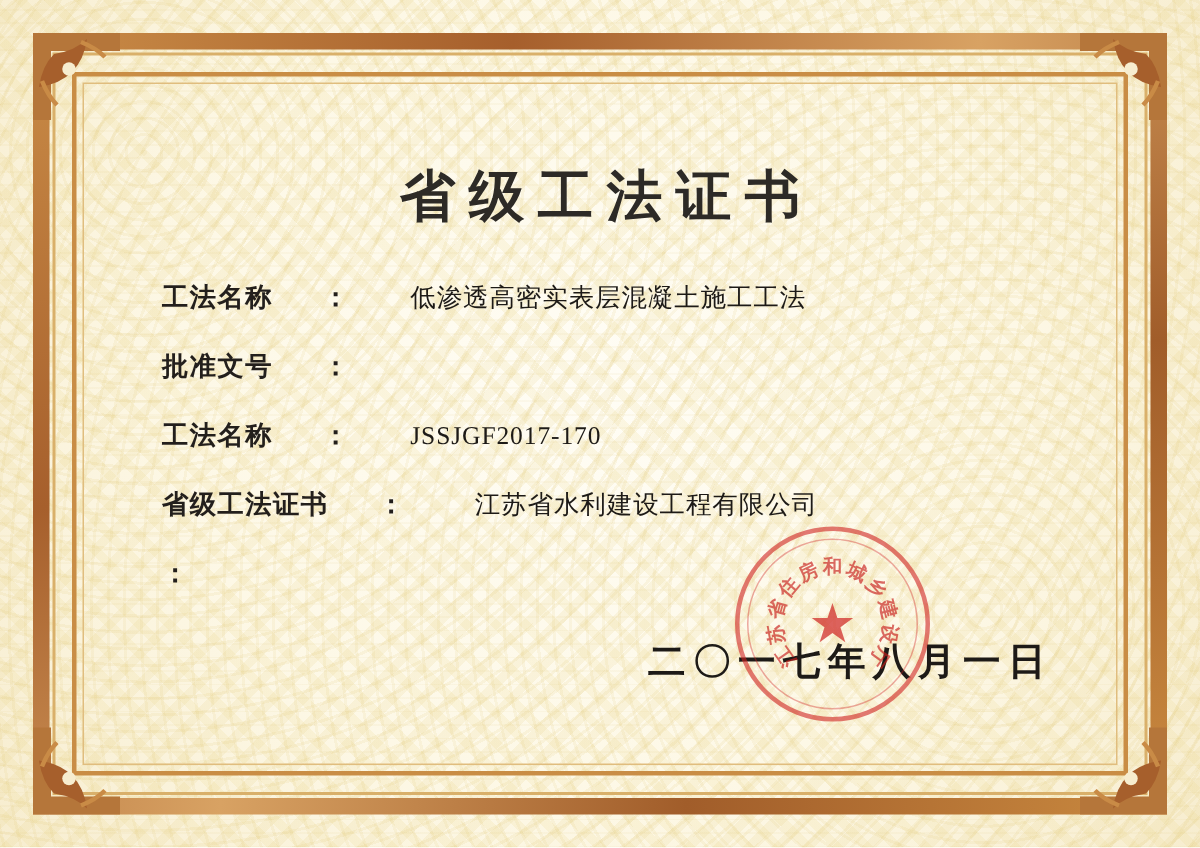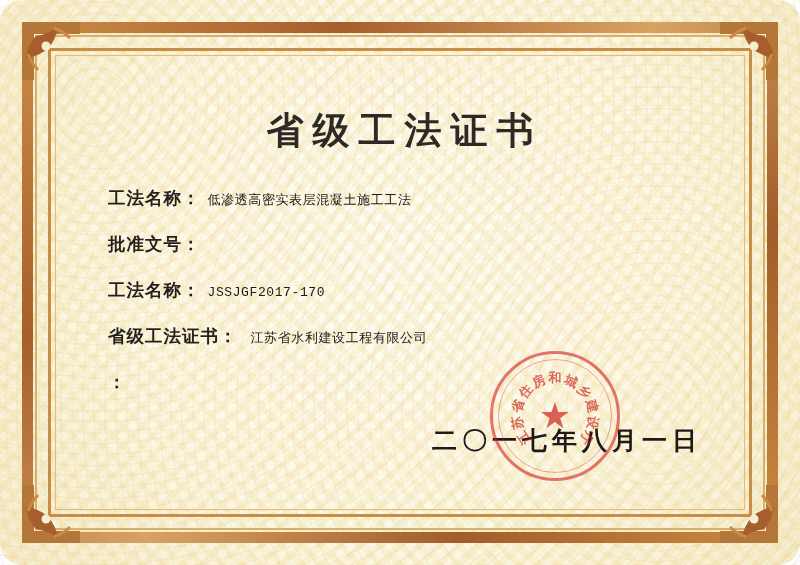--- a/index.html
+++ b/index.html
@@ -16,21 +16,20 @@
 
   .certificate {
     position: relative;
     width: 800px;
     height: 565px;
     background:
       repeating-linear-gradient(45deg, rgba(235,215,140,0.18) 0px, rgba(235,215,140,0.18) 6px, rgba(255,255,255,0) 6px, rgba(255,255,255,0) 14px),
       repeating-linear-gradient(-45deg, rgba(228,206,130,0.16) 0px, rgba(228,206,130,0.16) 6px, rgba(255,255,255,0) 6px, rgba(255,255,255,0) 14px),
       radial-gradient(circle at 50% 45%, #fffdf5 0%, #fdf8e6 55%, #f7edcf 100%);
     box-sizing: border-box;
-    border-radius: 22px;
   }
 
   
   .texture {
     position: absolute;
     inset: 0;
     background-image:
       repeating-radial-gradient(circle at 12% 18%, rgba(222,196,112,0.13) 0 2px, rgba(255,255,255,0) 2px 11px),
       repeating-radial-gradient(circle at 82% 72%, rgba(222,196,112,0.12) 0 2px, rgba(255,255,255,0) 2px 11px),
       repeating-linear-gradient(0deg, rgba(214,186,100,0.07) 0 1px, rgba(255,255,255,0) 1px 9px);
@@ -109,38 +108,39 @@
   }
 
   .fields {
     margin: 0 28px 0 38px;
   }
 
   .field-row {
     display: flex;
     align-items: baseline;
     margin-bottom: 22px;
+    gap: 33px;
   }
   .field-label {
     font-family: "DejaVu Serif", serif;
     font-size: 17.5px;
     font-weight: bold;
     color: #231f1c;
     letter-spacing: 1px;
     white-space: nowrap;
   }
   .field-colon {
     font-family: "DejaVu Serif", serif;
     font-size: 17.5px;
     font-weight: bold;
     color: #231f1c;
   }
   .field-value {
-    font-family: Liberation Mono, monospace;
-    font-size: 13px;
+    font-family: Liberation Serif, serif;
+    font-size: 17px;
     color: #1d1a17;
     letter-spacing: 0.6px;
     margin-left: 8px;
     white-space: nowrap;
   }
   .field-value.indent-more { margin-left: 14px; }
 
   .date-row {
     position: absolute;
     right: 28px;

